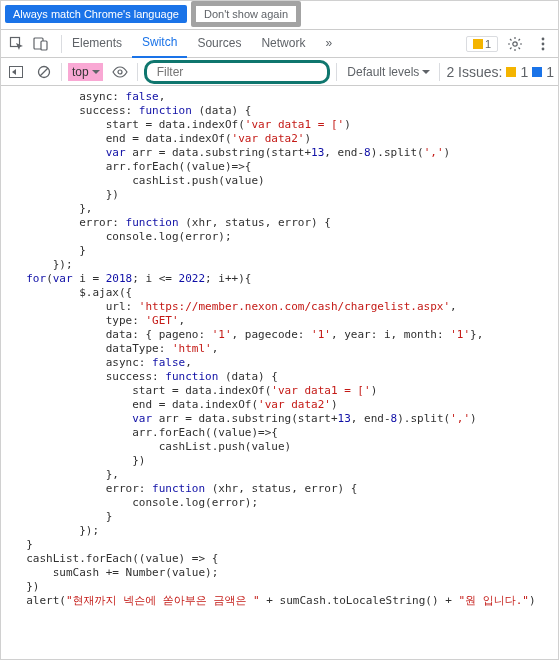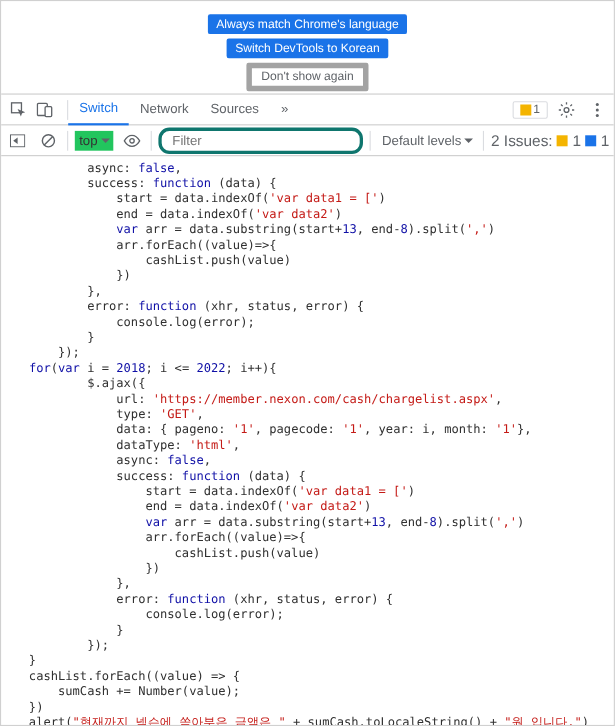--- a/index.html
+++ b/index.html
@@ -9,24 +9,23 @@
   color: #333;
   background: #fff;
   width: 559px;
   height: 660px;
   overflow: hidden;
   border: 1px solid #d0d0d0;
 }
 .banner {
   display: flex;
   gap: 4px;
-  padding: 12px 4px 2px 4px;
+  padding: 0 4px 2px 4px;
   align-items: center;
   border-bottom: 1px solid #ccc;
-  flex-direction: column;
 }
 .infobtn {
   color: #fff;
   background: #1a73e8;
   border-radius: 2px;
   padding: 3px 8px;
   font-size: 11px;
   white-space: nowrap;
   cursor: pointer;
 }
@@ -97,21 +96,21 @@
   padding: 0 4px;
   gap: 6px;
 }
 .tool-icon {
   width: 22px; height: 22px;
   display: flex; align-items: center; justify-content: center;
   color: #5f6368;
   cursor: pointer;
 }
 .ctxsel {
-  background: #22c55e;
+  background: #f9a8d4;
   border: 0;
   color: #333;
   font-size: 12px;
   padding: 2px 14px 2px 4px;
   position: relative;
   cursor: pointer;
 }
 .ctxsel::after {
   content: '';
   position: absolute;
@@ -171,42 +170,42 @@
 .kw { color: #0f0fa6; }
 .str { color: #c41a16; }
 .num { color: #0f0fa6; }
 .bool { color: #0f0fa6; }
 </style>
 </head>
 <body>
 
 <div class="banner">
   <div class="infobtn">Always match Chrome's language</div>
-  <div class="infobtn">Switch DevTools to Korean</div>
   <div class="dismiss">Don't show again</div>
 </div>
 
 <div class="tabs">
   <div class="tabicon">
     <svg width="16" height="16" viewBox="0 0 16 16">
         <rect x="1.5" y="1.5" width="9" height="9" fill="none" stroke="#5f6368" stroke-width="1.2"></rect>
         <path d="M7 7 L14 10 L11 11 L10 14 Z" fill="#5f6368"></path>
       </svg>
   </div>
   <div class="tabicon">
     <svg width="16" height="16" viewBox="0 0 16 16">
         <rect x="1" y="2" width="9" height="11" rx="1" fill="none" stroke="#5f6368" stroke-width="1.2"></rect>
         <rect x="8" y="5" width="6" height="9" rx="1" fill="#fff" stroke="#5f6368" stroke-width="1.2"></rect>
       </svg>
   </div>
   <div class="tabs-spacer"></div>
   <div class="sep"></div>
+  <div class="tab">Elements</div>
   <div class="tab active">Switch</div>
+  <div class="tab">Sources</div>
   <div class="tab">Network</div>
-  <div class="tab">Sources</div>
   <div class="tab">»</div>
   <div class="tabs-right">
     <div class="badge">
       <span class="yellowbox"></span>
       <span>1</span>
     </div>
     <div class="gearbtn">
       <svg width="16" height="16" viewBox="0 0 16 16">
           <circle cx="8" cy="8" r="2.2" fill="none" stroke="#5f6368" stroke-width="1.2"></circle>
           <path d="M8 1v2M8 13v2M1 8h2M13 8h2M3 3l1.5 1.5M11.5 11.5L13 13M13 3l-1.5 1.5M4.5 11.5L3 13" stroke="#5f6368" stroke-width="1.2"></path>

